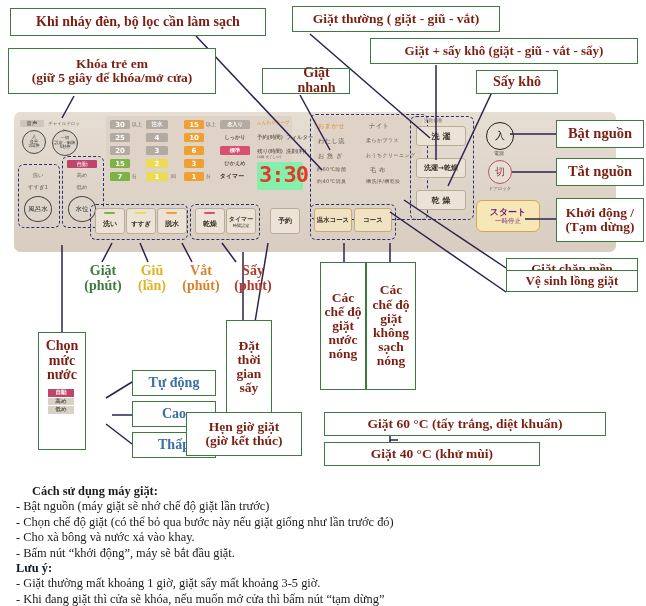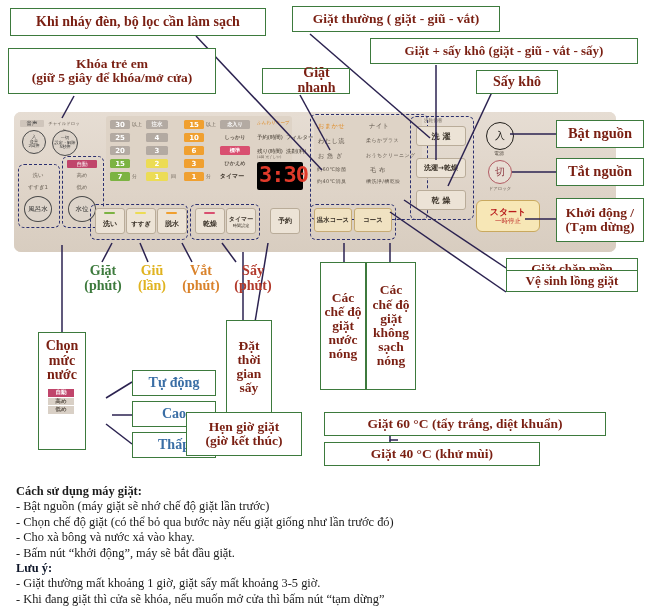--- a/index.html
+++ b/index.html
@@ -104,21 +104,21 @@
     position:absolute;background:#ded3c6;border-radius:3px;
   }
   .course{
     position:absolute;font-family:"DejaVu Sans",sans-serif;
     font-size:6.2px;color:#5d544a;white-space:nowrap;letter-spacing:.4px;
   }
   .course.hi{color:#e08a22;}
 
   
   #lcd{
-    position:absolute;background:#000000;border-radius:2px;
+    position:absolute;background:#86efac;border-radius:2px;
   }
   #lcd .dig{
     font-family:"DejaVu Sans Mono",monospace;
     font-weight:bold;color:#e03a2a;font-size:22px;line-height:22px;
     letter-spacing:-1px;
   }
 
   
   .pbtn{
     position:absolute;background:#ece3d6;border:1px solid #b9ac99;
@@ -146,40 +146,40 @@
   .pwr.on{border:1.3px solid #23201c;color:#23201c;background:#e7ded4;}
   .pwr.off{border:1.3px solid #b15a62;color:#8d3a42;background:#e7ded4;}
   .pwrcap{
     position:absolute;font-family:"DejaVu Sans",sans-serif;
     font-size:5px;color:#5d544a;text-align:center;white-space:nowrap;
   }
   #startbtn{
     position:absolute;background:#f7e7b6;border:1.4px solid #c9a95f;
     border-radius:6px;
     display:flex;flex-direction:column;align-items:center;justify-content:center;
-    font-family:"DejaVu Sans",sans-serif;color:#b91c1c;
+    font-family:"DejaVu Sans",sans-serif;color:#701a75;
   }
   #startbtn .b1{font-size:9px;font-weight:bold;line-height:10px;}
   #startbtn .b2{font-size:6.5px;line-height:8px;}
 
   
   .wl{
     position:absolute;font-family:"DejaVu Sans",sans-serif;font-size:5.6px;
     text-align:center;color:#5d544a;background:#d9d0c6;line-height:7.5px;height:7.5px;width:26px;
   }
   .wl.sel{background:#c0456b;color:#fff;}
 
   
   #instr{
     position:absolute;left:16px;top:484px;width:620px;
     font-family:"Liberation Serif", serif;
     color:#1b1b1b;font-size:12.4px;line-height:15.4px;
     z-index:6;
   }
-  #instr .hd{color:#1b1b1b;font-weight:bold;}
+  #instr .hd{color:#1b1b1b;font-weight:bold;margin-left:16px;}
   #instr .warn{color:#0f172a;font-weight:bold;}
   #instr div{white-space:nowrap;}
 </style>
 </head>
 <body>
 
 <div id="stage">
 
   <svg class="lines" viewBox="0 0 646 606">
     <g stroke="#2b2250" stroke-width="1.5" fill="none">

